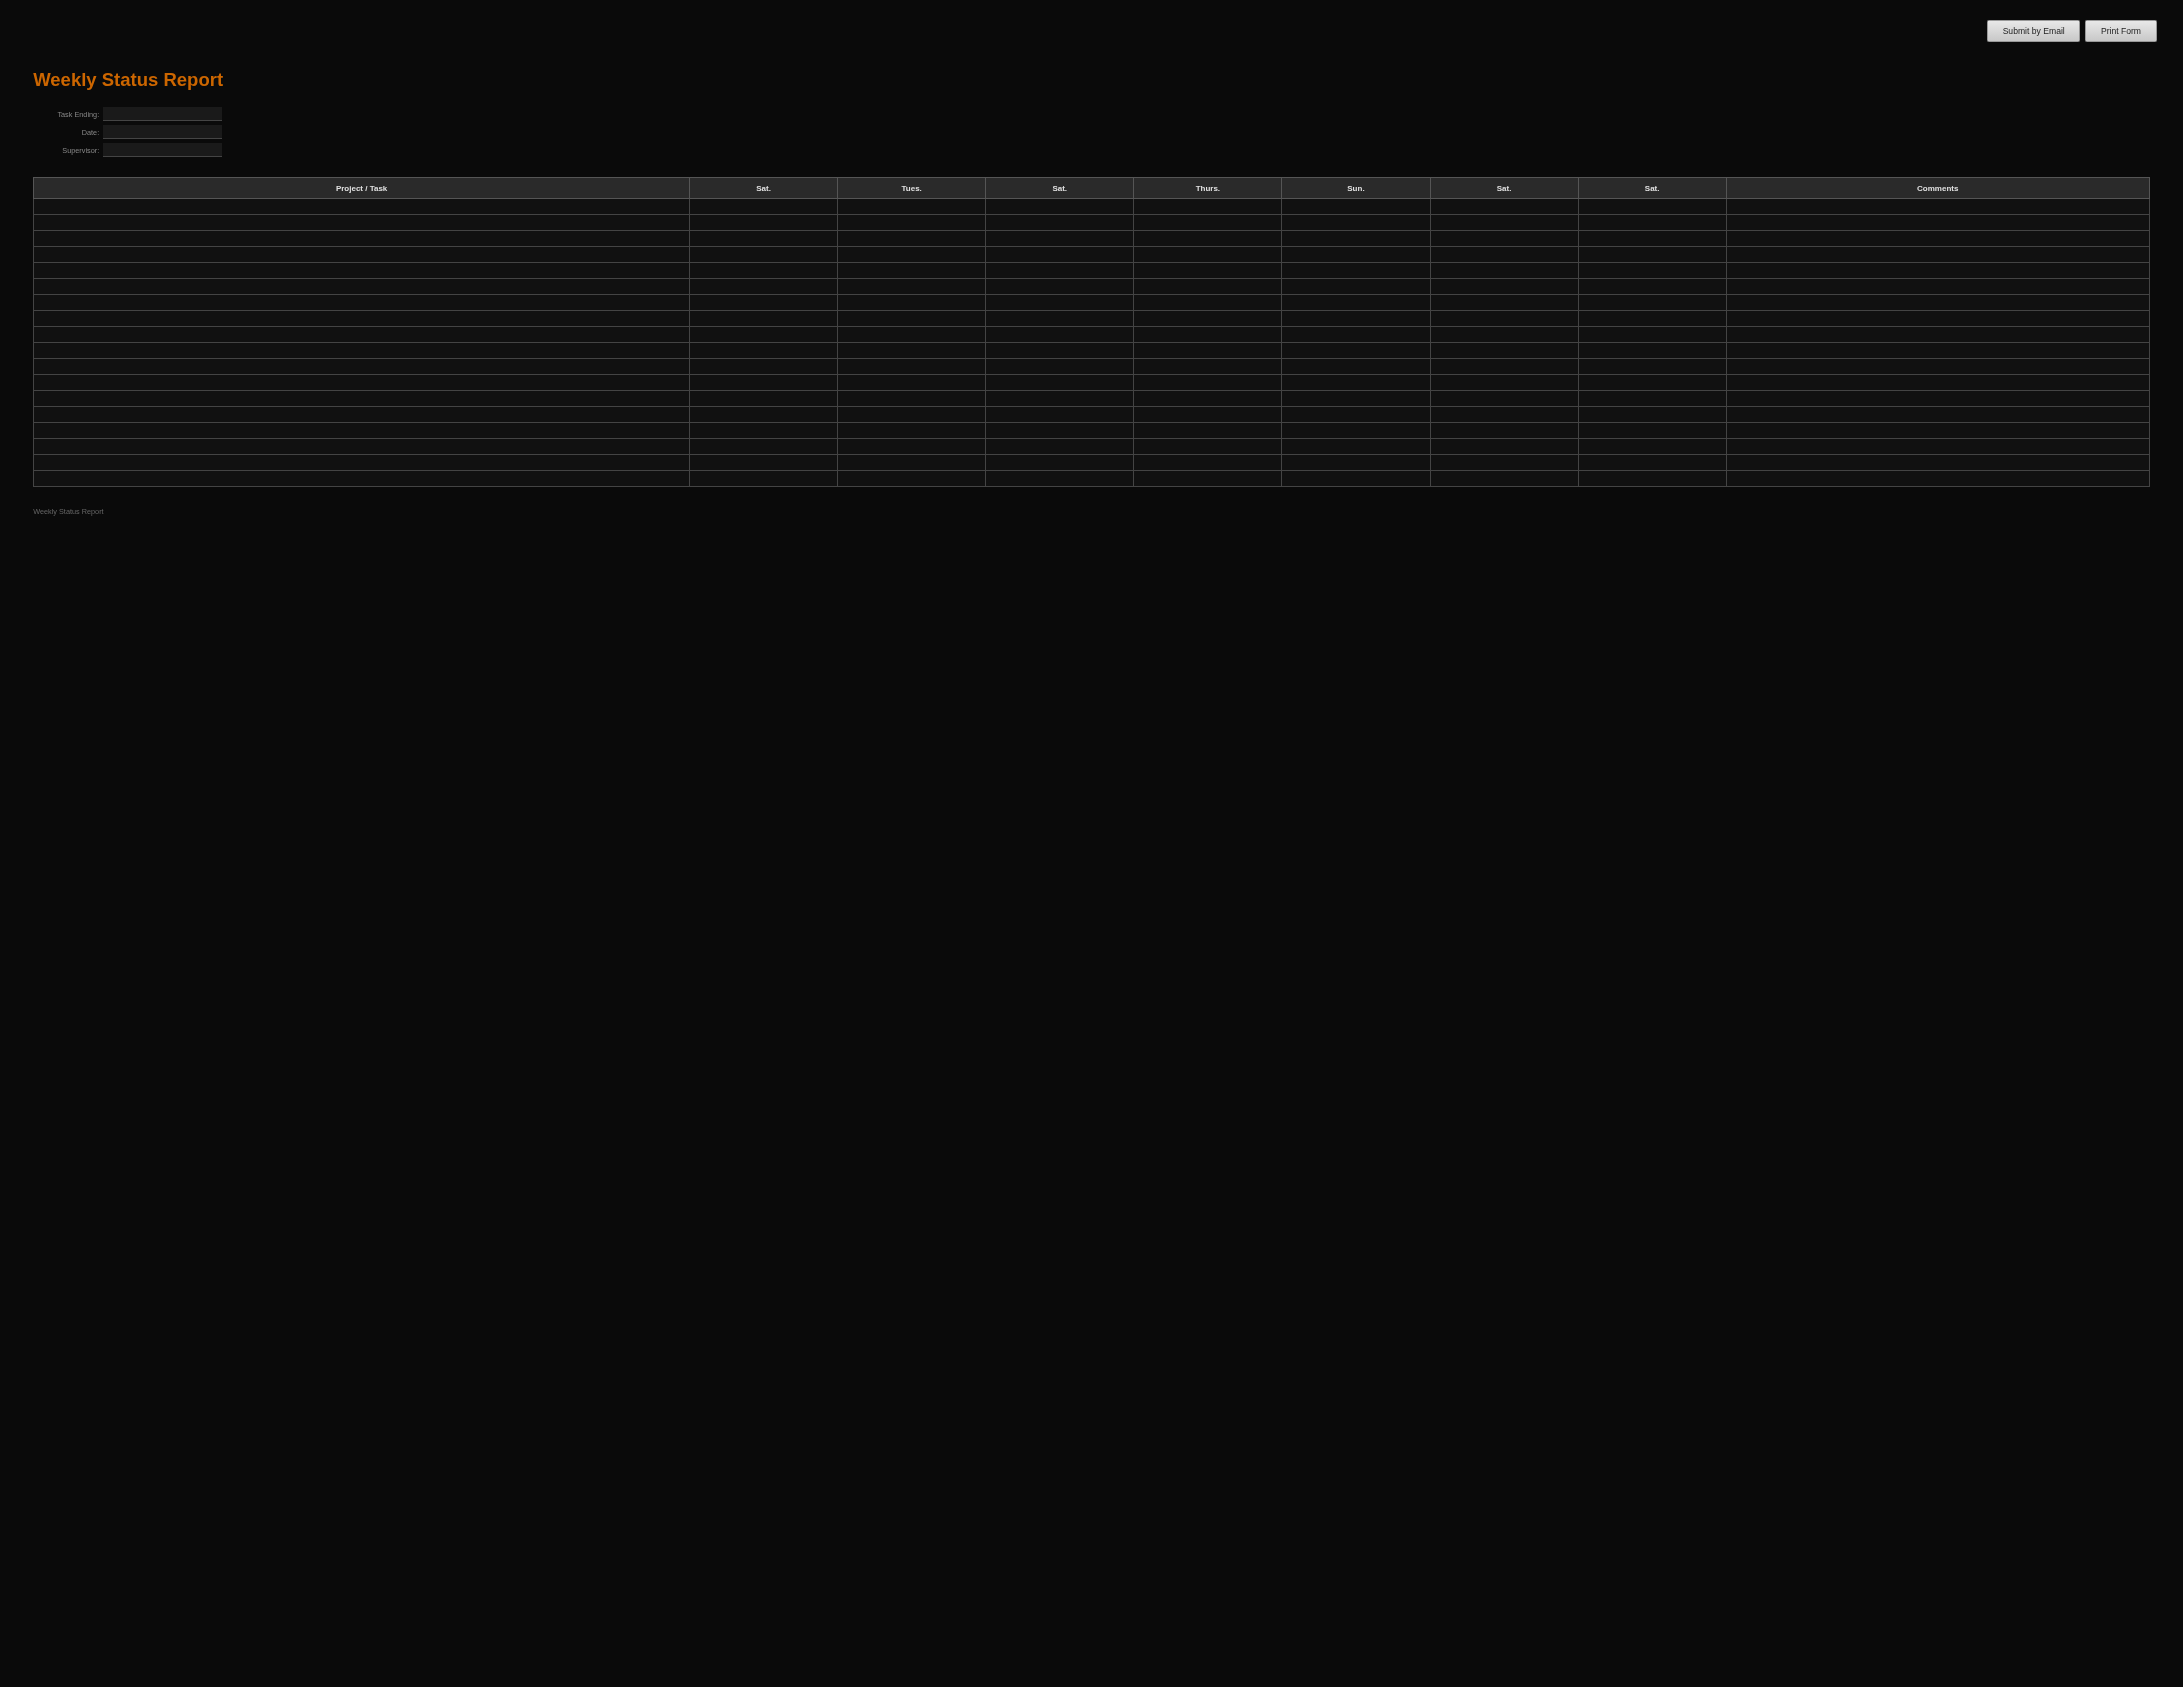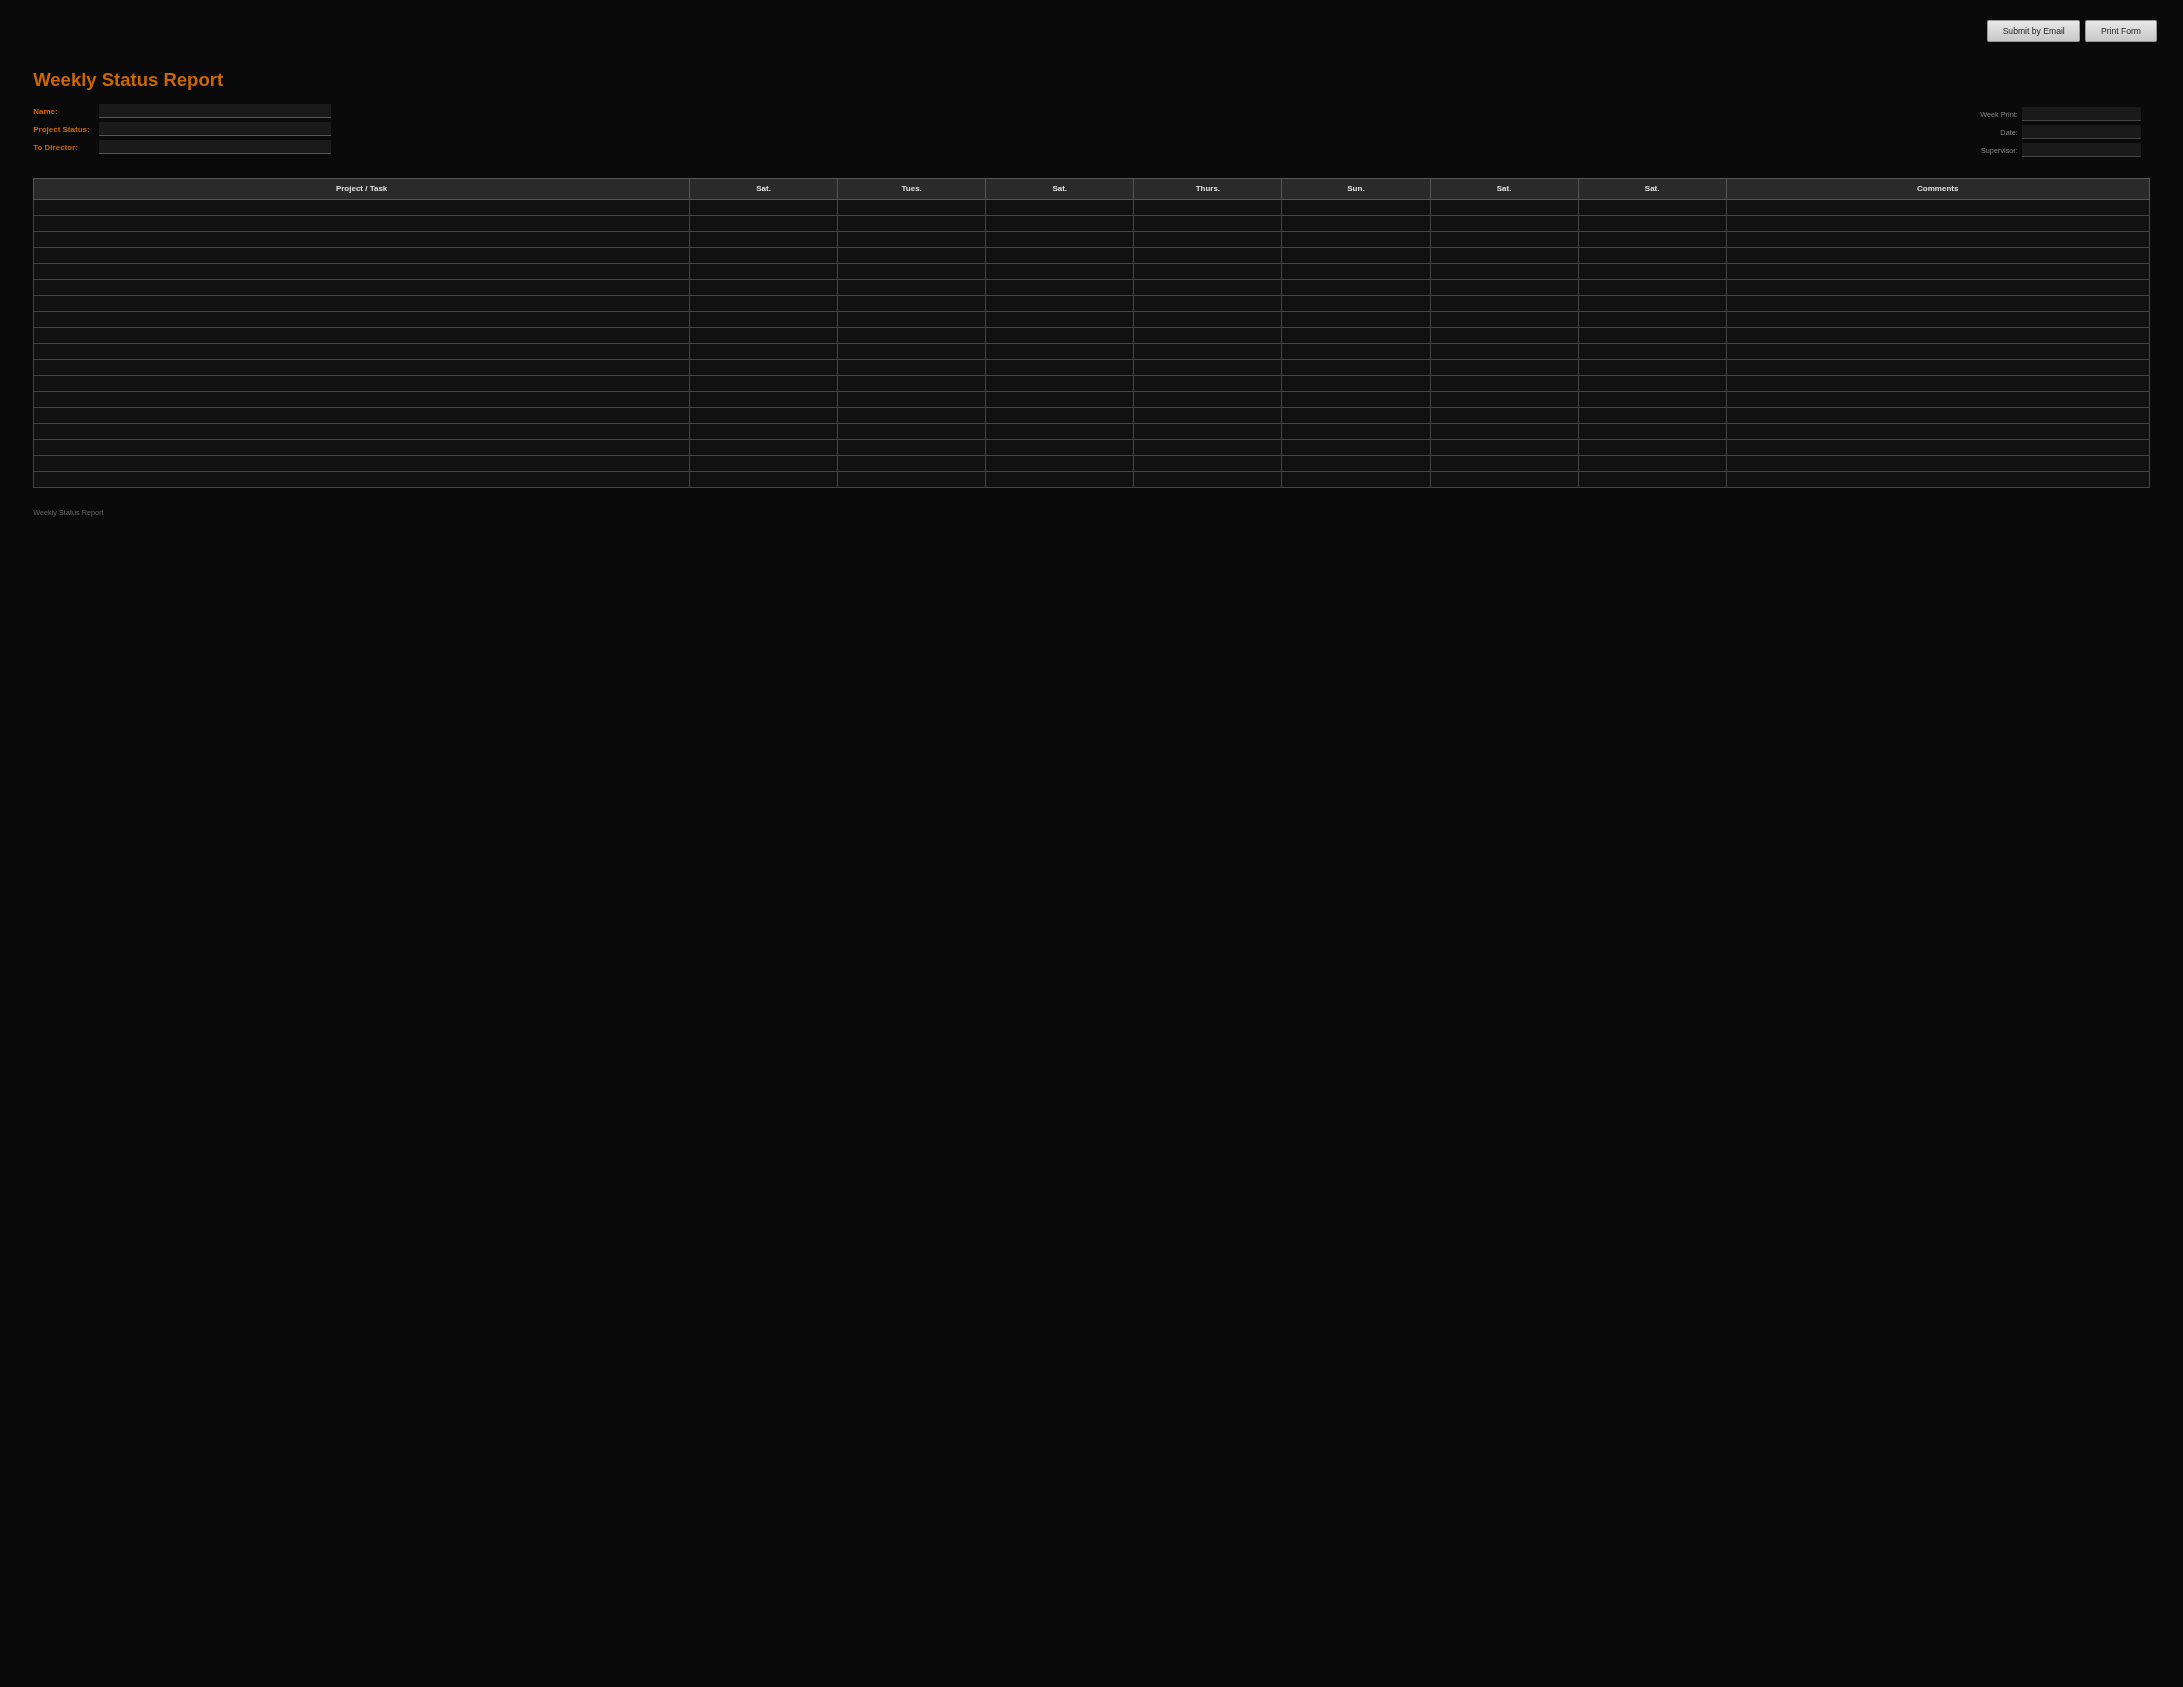--- a/index.html
+++ b/index.html
@@ -166,38 +166,24 @@
   <button class="top-button">Submit by Email</button>
   <button class="top-button">Print Form</button>
 </div>
 
 <div class="main-content">
 
   <div class="form-title">Weekly Status Report</div>
 
   <div class="header-layout">
 
-    <div class="left-header">
-      <div class="field-row">
-        <span class="field-label">Name:</span>
-        <input class="field-input" type="text" style="">
-      </div>
-      <div class="field-row">
-        <span class="field-label">Project Status:</span>
-        <input class="field-input" type="text" style="">
-      </div>
-      <div class="field-row">
-        <span class="field-label">To Director:</span>
-        <input class="field-input" type="text" style="">
-      </div>
-    </div>
 
     <div class="right-header">
       <div class="right-field-row">
-        <span class="right-field-label">Week Print:</span>
+        <span class="right-field-label">Task Ending:</span>
         <input class="right-field-input" type="text" style="">
       </div>
       <div class="right-field-row">
         <span class="right-field-label">Date:</span>
         <input class="right-field-input" type="text" style="">
       </div>
       <div class="right-field-row">
         <span class="right-field-label">Supervisor:</span>
         <input class="right-field-input" type="text" style="">
       </div>

